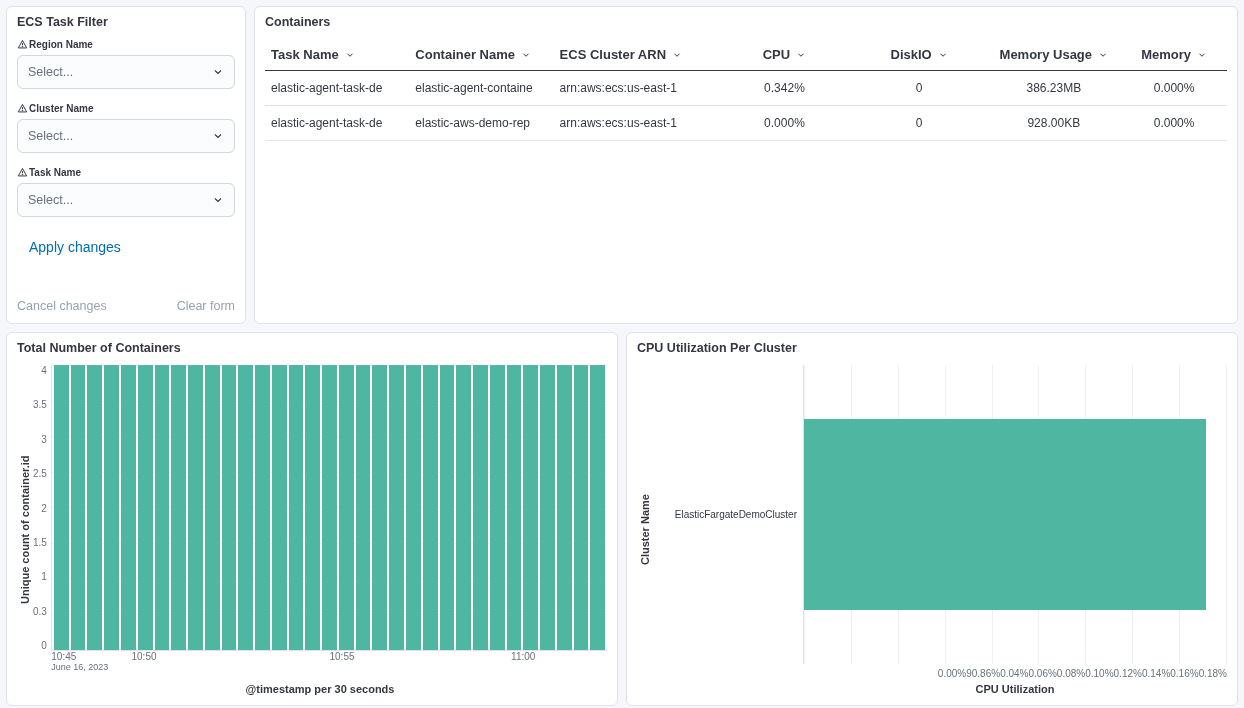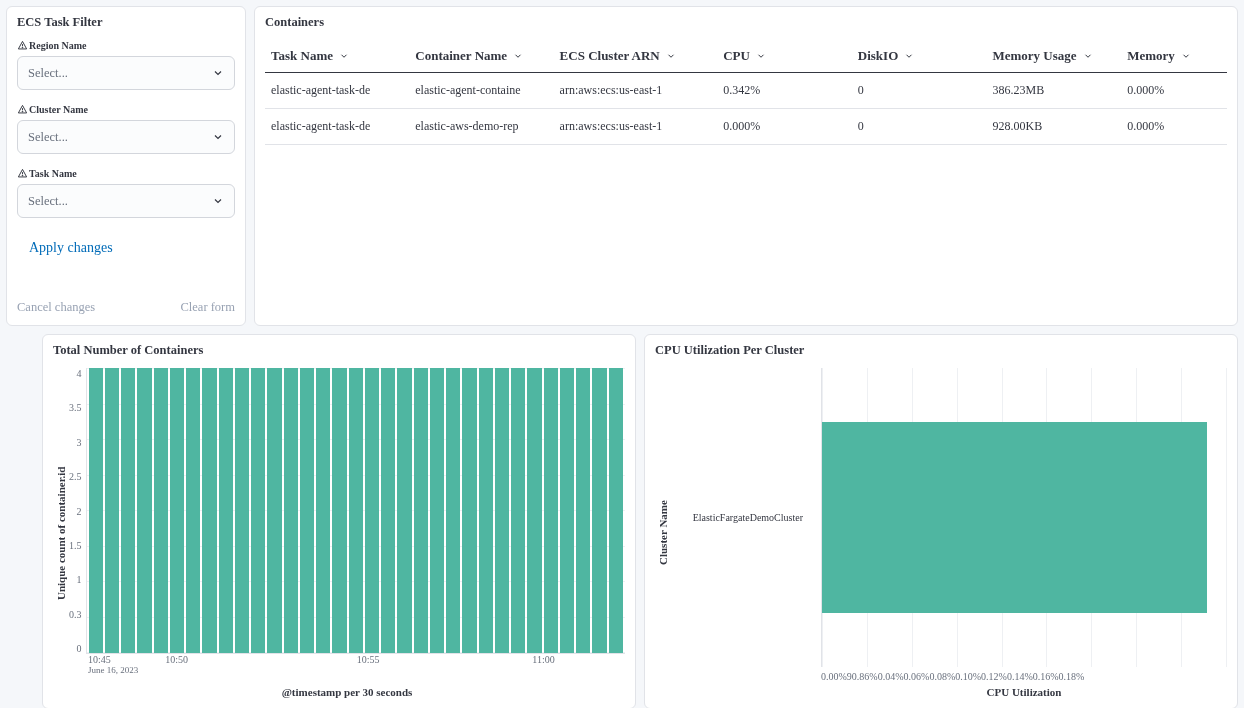--- a/index.html
+++ b/index.html
@@ -19,21 +19,20 @@
     font-size:13px;
     color:var(--text);
     background:#f5f7fa;
     padding:6px;
   }
   .grid{
     display:grid;
     grid-template-columns: 240px 1fr;
     grid-template-rows: auto auto;
     gap:8px;
-    font-family:Liberation Serif, serif;
   }
   .panel{
     background:var(--bg);
     border:1px solid var(--panel-border);
     border-radius:6px;
     padding:8px 10px 10px 10px;
     display:flex;
     flex-direction:column;
     min-height:0;
   }
@@ -88,35 +87,35 @@
   
   .tbl{width:100%;border-collapse:collapse;}
   .tbl th{
     text-align:left;
     font-size:13px;
     font-weight:700;
     padding:8px 6px;
     border-bottom:1.5px solid #343741;
     white-space:nowrap;
   }
-  .tbl th.num, .tbl td.num{text-align:left;}
+  .tbl th.num, .tbl td.num{text-align:center;}
   .th-inner{display:inline-flex;align-items:center;gap:6px;}
   .sort-arrow svg{width:10px;height:10px;display:block;stroke:var(--text);}
   .tbl td{
     padding:10px 6px;
     border-bottom:1px solid var(--panel-border);
     font-size:12px;
     color:var(--text);
     white-space:nowrap;
     overflow:hidden;
     text-overflow:ellipsis;
     max-width:1px;
   }
   
-  .chart-row{display:grid;grid-template-columns:1fr 1fr;gap:8px;grid-column:1 / span 2;margin-left:36px;}
+  .chart-row{display:grid;grid-template-columns:1fr 1fr;gap:8px;grid-column:1 / span 2;}
   .chart-wrap{display:flex;flex:1;min-height:330px;}
   .y-axis-title{
     writing-mode:vertical-rl;
     transform:rotate(180deg);
     font-size:11px;
     font-weight:600;
     text-align:center;
     padding:0 2px;
     color:var(--text);
   }
@@ -177,37 +176,37 @@
   }
   .hplot-row{
     flex:1;display:flex;align-items:stretch;
   }
   .hplot-cat{
     width:150px;
     display:flex;
     align-items:center;
     justify-content:flex-end;
     font-size:10px;
-    padding-right:18px;
+    padding-right:6px;
     color:var(--text);
   }
   .hplot-track{
     flex:1;position:relative;
     border-left:1px solid var(--panel-border);
   }
   .v-grids{position:absolute;inset:0;display:flex;justify-content:space-between;pointer-events:none;}
   .v-grids div{border-left:1px solid #eef0f3;width:0;height:100%;}
   .hbar{
     position:absolute;
     top:18%;bottom:18%;
     left:0;
     background:var(--teal);
   }
   .hx-ticks{
-    display:flex;justify-content:flex-start;
+    display:flex;justify-content:flex-end;
     font-size:10px;color:var(--muted);
     margin-left:150px;
     padding-top:4px;
   }
 </style>
 </head>
 <body>
 
 <div class="grid">
 

